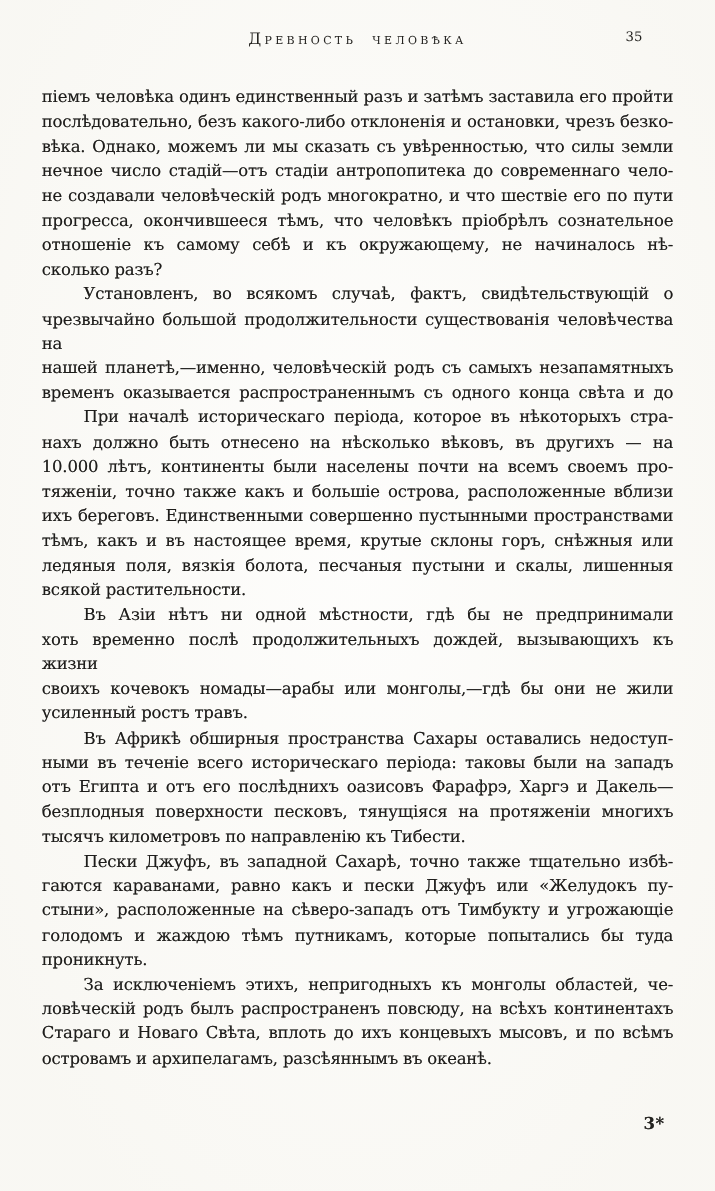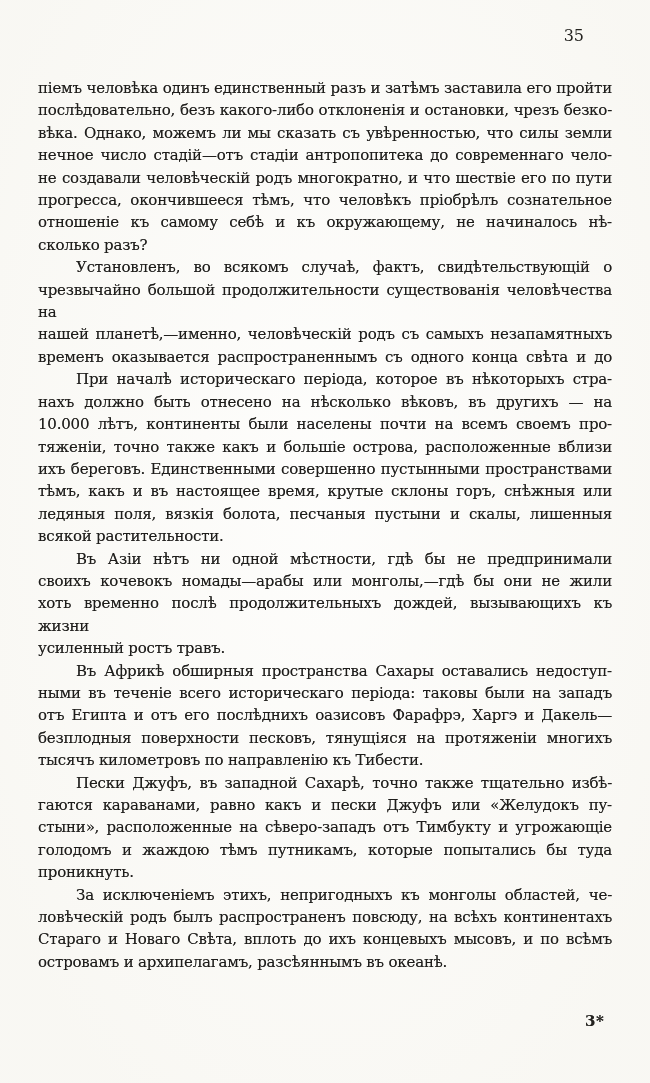--- a/index.html
+++ b/index.html
@@ -37,21 +37,21 @@
     font-variant: small-caps;
     font-size: 14.5px;
     letter-spacing: 3px;
     word-spacing: 7px;
     color: #242320;
   }
   .page-number {
     position: absolute;
     right: 28px;
     top: -2px;
-    font-size: 16px;
+    font-size: 12px;
     color: #242320;
   }
   .body-text {
     position: absolute;
     top: 77px;
     left: 38px;
     width: 574px;
     font-size: 15px;
     line-height: 22.4px;
     letter-spacing: -0.2px;
@@ -80,20 +80,21 @@
     color: #242320;
     text-shadow: 0 0 0.4px rgba(30,29,27,0.55);
   }
 </style>
 </head>
 <body>
 
 <div class="page">
 
   <div class="running-header">
+    <div class="running-title">Древность человѣка</div>
     <div class="page-number">35</div>
   </div>
 
   <main class="body-text">
       <div class="para">
         <div class="line">піемъ человѣка одинъ единственный разъ и затѣмъ заставила его пройти</div>
         <div class="line">послѣдовательно, безъ какого-либо отклоненія и остановки, чрезъ безко-</div>
         <div class="line">вѣка. Однако, можемъ ли мы сказать съ увѣренностью, что силы земли</div>
         <div class="line">нечное число стадій—отъ стадіи антропопитека до современнаго чело-</div>
         <div class="line">не создавали человѣческій родъ многократно, и что шествіе его по пути</div>
@@ -112,22 +113,22 @@
         <div class="line">нахъ должно быть отнесено на нѣсколько вѣковъ, въ другихъ — на</div>
         <div class="line">10.000 лѣтъ, континенты были населены почти на всемъ своемъ про-</div>
         <div class="line">тяженіи, точно также какъ и большіе острова, расположенные вблизи</div>
         <div class="line">ихъ береговъ. Единственными совершенно пустынными пространствами</div>
         <div class="line">тѣмъ, какъ и въ настоящее время, крутые склоны горъ, снѣжныя или</div>
         <div class="line">ледяныя поля, вязкія болота, песчаныя пустыни и скалы, лишенныя</div>
         <div class="line last">всякой растительности.</div>
       </div>
       <div class="para">
         <div class="line indent">Въ Азіи нѣтъ ни одной мѣстности, гдѣ бы не предпринимали</div>
+        <div class="line">хоть временно послѣ продолжительныхъ дождей, вызывающихъ къ жизни</div>
         <div class="line">своихъ кочевокъ номады—арабы или монголы,—гдѣ бы они не жили</div>
-        <div class="line">хоть временно послѣ продолжительныхъ дождей, вызывающихъ къ жизни</div>
         <div class="line last">усиленный ростъ травъ.</div>
       </div>
       <div class="para">
         <div class="line indent">Въ Африкѣ обширныя пространства Сахары оставались недоступ-</div>
         <div class="line">ными въ теченіе всего историческаго періода: таковы были на западъ</div>
         <div class="line">отъ Египта и отъ его послѣднихъ оазисовъ Фарафрэ, Харгэ и Дакель—</div>
         <div class="line">безплодныя поверхности песковъ, тянущіяся на протяженіи многихъ</div>
         <div class="line last">тысячъ километровъ по направленію къ Тибести.</div>
       </div>
       <div class="para">

